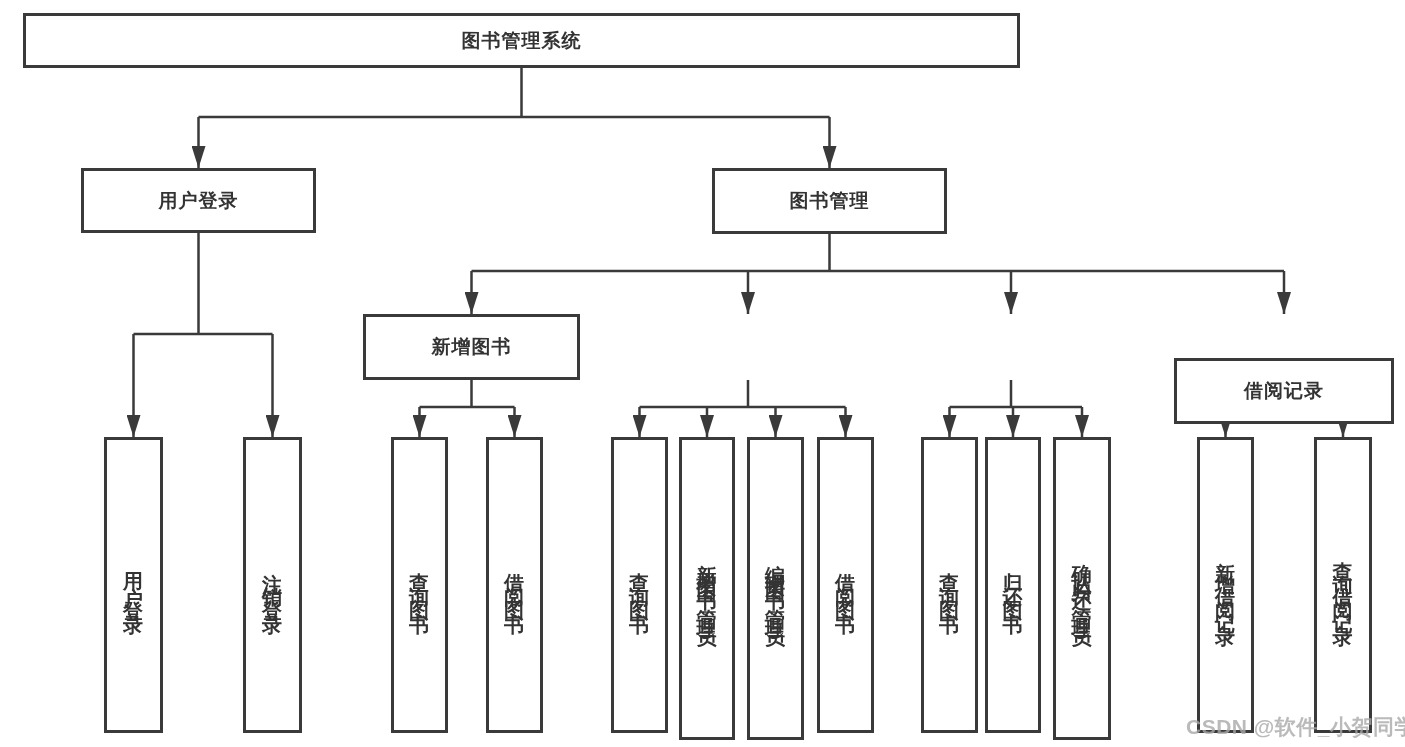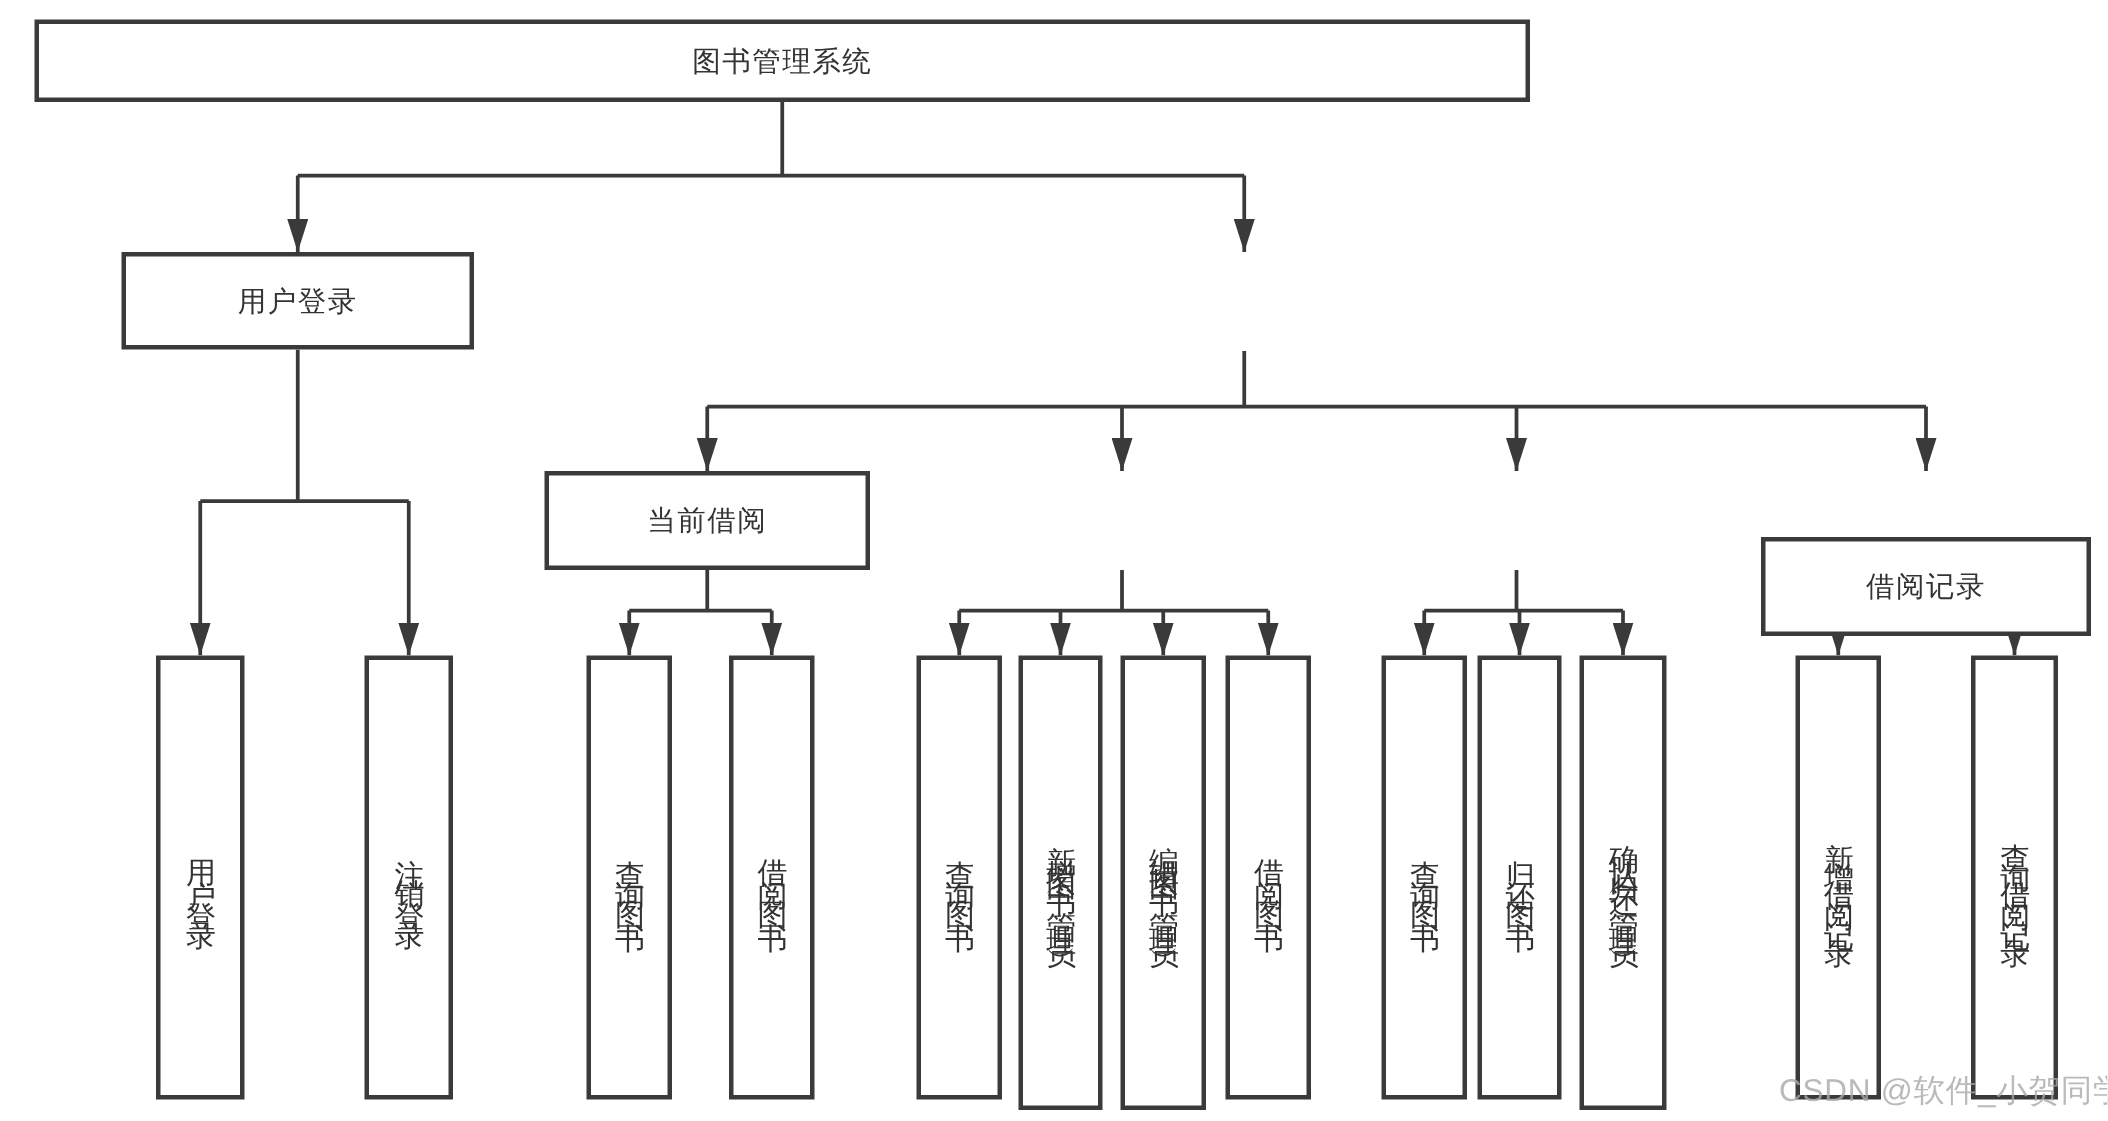--- a/index.html
+++ b/index.html
@@ -9,20 +9,21 @@
     --background:#ffffff;
     --watermark:#a9a9a9;
   }
   html,body{margin:0;padding:0;background:var(--background);}
   body{font-family:"Liberation Sans","DejaVu Sans",sans-serif;}
   .canvas{
     position:relative;
     width:1405px;height:747px;
     background:var(--background);
     overflow:hidden;
+    font-weight:bold;
   }
   svg.connectors{
     position:absolute;left:0;top:0;
     color:var(--line);
   }
   .box{
     position:absolute;
     background:#fff;
     border:3px solid var(--box-border);
     box-sizing:border-box;
@@ -112,22 +113,23 @@
     <g>
       <path d="M1284,380 V407 M1225.5,407 H1343"></path>
       <line x1="1225.5" y1="407" x2="1225.5" y2="437" marker-end="url(#ah)"></line>
       <line x1="1343" y1="407" x2="1343" y2="437" marker-end="url(#ah)"></line>
     </g>
   </svg>
 
   <div class="box h" style="left:23px;top:13px;width:997px;height:55px;">图书管理系统</div>
 
   <div class="box h" style="left:81px;top:168px;width:235px;height:65px;">用户登录</div>
+  <div class="box h" style="left:712px;top:168px;width:235px;height:66px;">图书管理</div>
 
-  <div class="box h" style="left:363px;top:314px;width:217px;height:66px;">当前借阅</div>
+  <div class="box h" style="left:363px;top:314px;width:217px;height:66px;">新增图书</div>
   <div class="box h" style="left:1174px;top:314px;width:220px;height:66px;margin-top:44px;">借阅记录</div>
 
   <div class="box v v4" style="left:104px;top:437px;width:59px;height:296px;">用户登录</div>
   <div class="box v v4" style="left:243px;top:437px;width:59px;height:296px;">注销登录</div>
 
   <div class="box v v4" style="left:391px;top:437px;width:57px;height:296px;">查询图书</div>
   <div class="box v v4" style="left:486px;top:437px;width:57px;height:296px;">借阅图书</div>
 
   <div class="box v v4" style="left:611px;top:437px;width:57px;height:296px;">查询图书</div>
   <div class="box v v9" style="left:679px;top:437px;width:56px;height:303px;">新增图书（管理员）</div>

